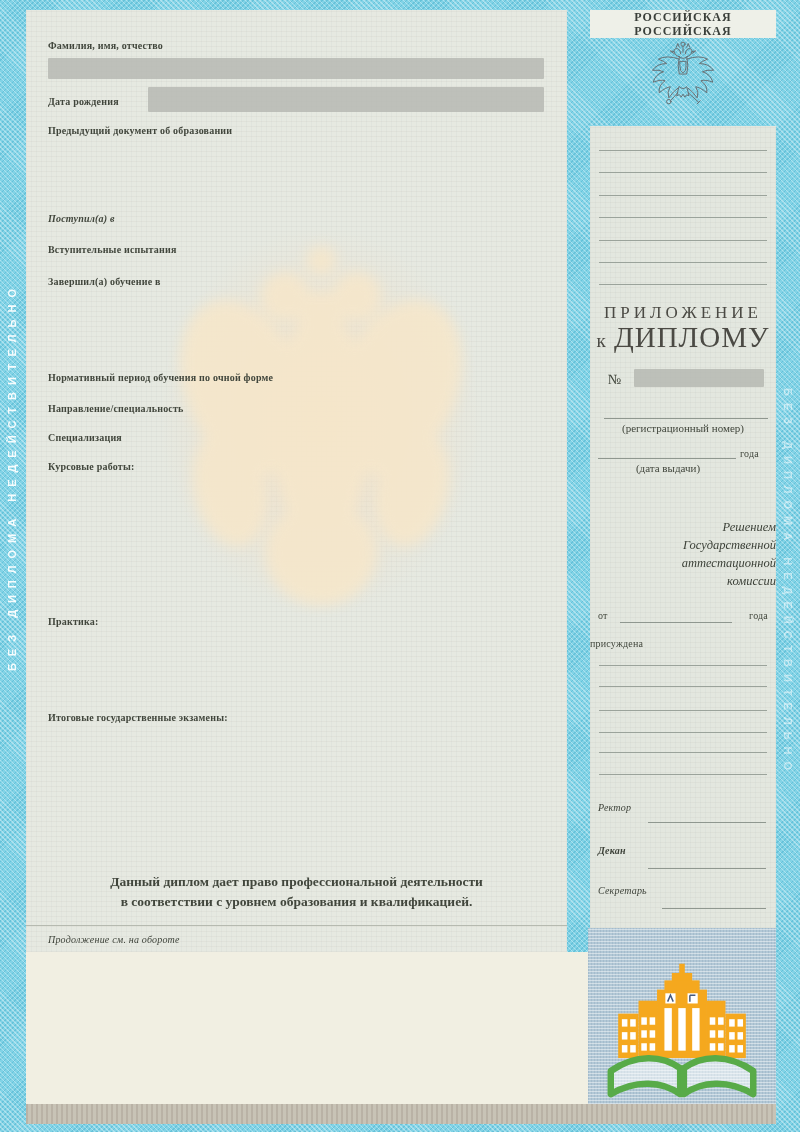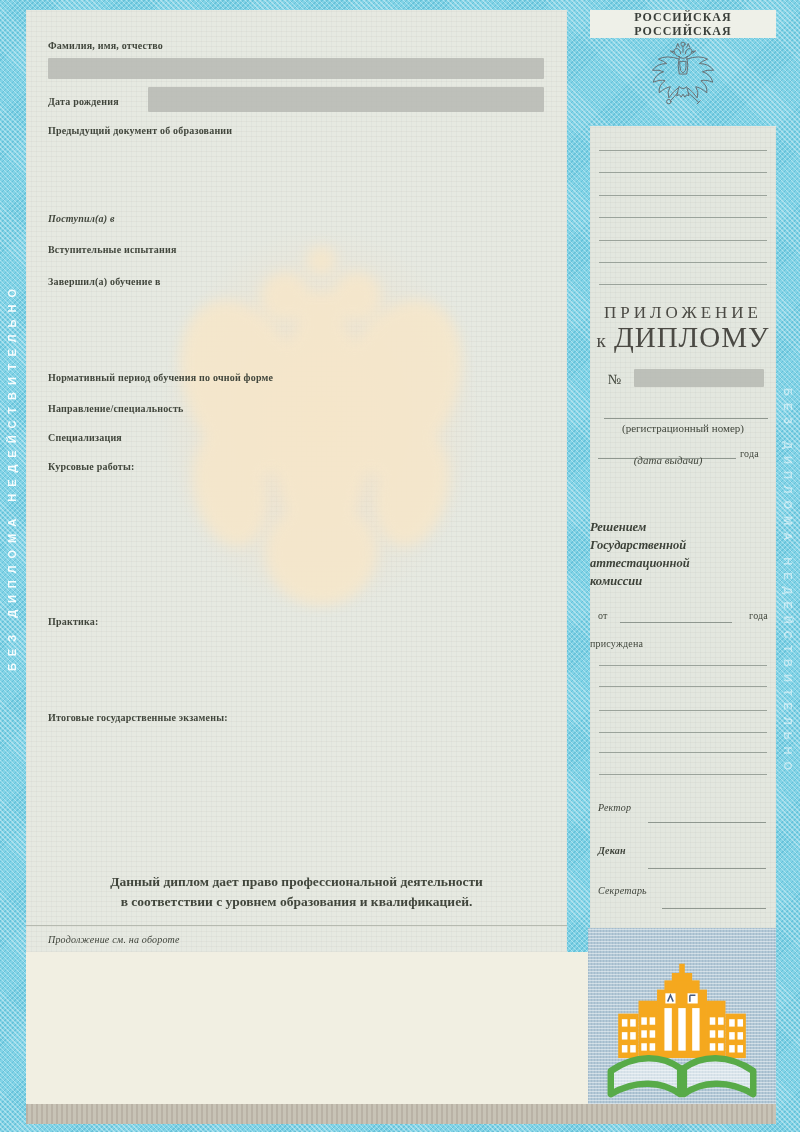--- a/index.html
+++ b/index.html
@@ -149,23 +149,23 @@
     <div class="abs t2" style="top:196px;"><span class="kk">к</span> <span>ДИПЛОМУ</span></div>
 
     <div class="abs label" style="left:18px;top:246px;font-weight:normal;font-size:14px;">№</div>
     <div class="abs bar" style="left:44px;top:243px;width:130px;height:18px;"></div>
 
     <div class="sline" style="left:14px;right:8px;top:292px;"></div>
     <div class="abs cap" style="left:0;top:296px;width:100%;">(регистрационный номер)</div>
 
     <div class="sline" style="left:8px;width:138px;top:332px;"></div>
     <div class="abs label" style="left:150px;top:320px;font-weight:normal;">года</div>
-    <div class="abs cap" style="left:8px;top:328px;width:140px;font-style:italic;">(дата выдачи)</div>
-
-    <div class="abs ital" style="left:0;top:392px;width:100%;text-align:left;line-height:18px;font-weight:bold;">
+    <div class="abs cap" style="left:8px;top:336px;width:140px;">(дата выдачи)</div>
+
+    <div class="abs ital" style="left:0;top:392px;width:100%;text-align:right;line-height:18px;">
       <div>Решением</div>
       <div>Государственной</div>
       <div>аттестационной</div>
       <div>комиссии</div>
     </div>
 
     <div class="abs label" style="left:8px;top:482px;font-weight:normal;">от</div>
     <div class="sline" style="left:30px;right:44px;top:496px;"></div>
     <div class="abs label" style="right:8px;top:482px;font-weight:normal;">года</div>
 

